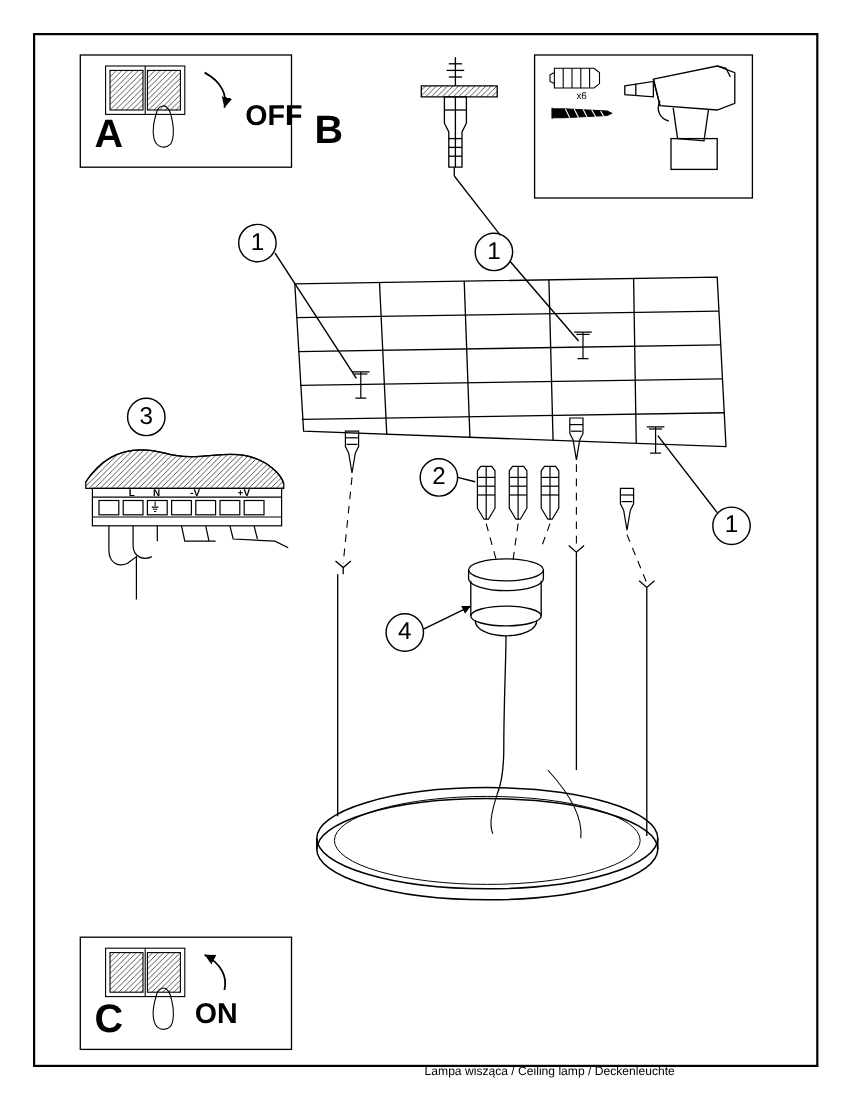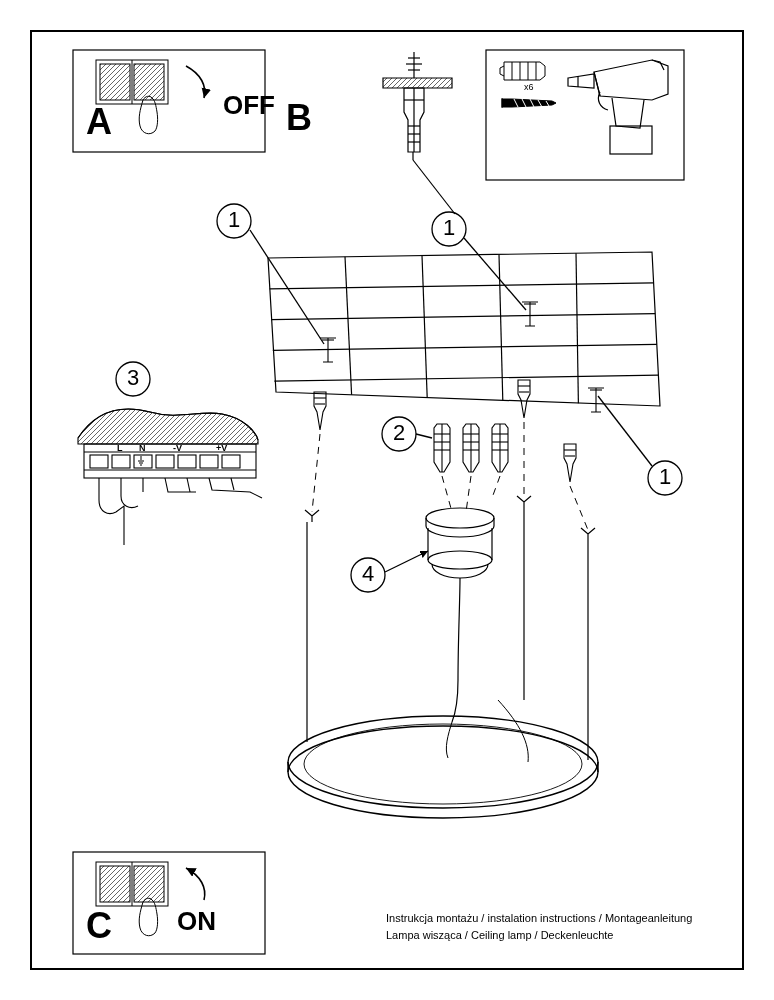--- a/index.html
+++ b/index.html
@@ -339,16 +339,15 @@
   <div class="txt tiny" style="left:173px; top:444px;">-V</div>
   <div class="txt tiny" style="left:216px; top:444px;">+V</div>
 
   <div class="txt num-lbl" style="left:224px; top:209px; width:20px;">1</div>
   <div class="txt num-lbl" style="left:439px; top:217px; width:20px;">1</div>
   <div class="txt num-lbl" style="left:655px; top:466px; width:20px;">1</div>
   <div class="txt num-lbl" style="left:389px; top:422px; width:20px;">2</div>
   <div class="txt num-lbl" style="left:123px; top:367px; width:20px;">3</div>
   <div class="txt num-lbl" style="left:358px; top:563px; width:20px;">4</div>
 
-  <div class="txt footer-line" style="left:386px; top:913px;">Instrukcja montażu / instalation instructions / Montageanleitung</div>
-  <div class="txt footer-line" style="left:386px; top:930px;">Lampa wisząca / Ceiling lamp / Deckenleuchte</div>
+  <div class="txt footer-line" style="left:386px; top:969px;">Lampa wisząca / Ceiling lamp / Deckenleuchte</div>
 
 </div>
 
 </body></html>

